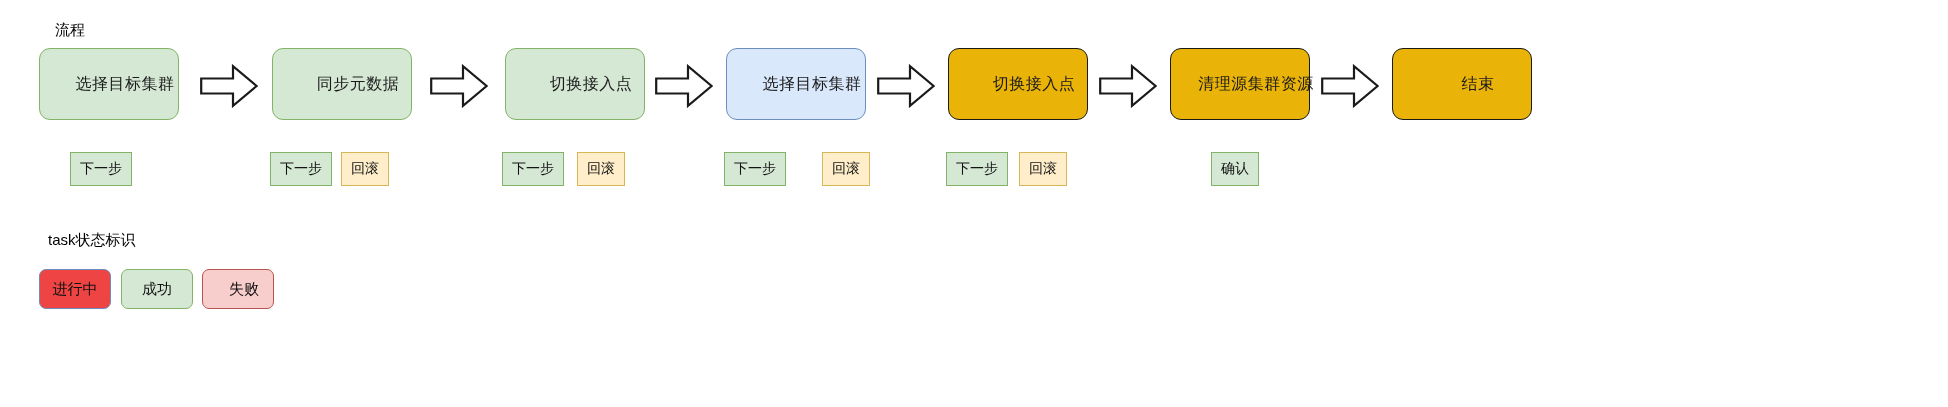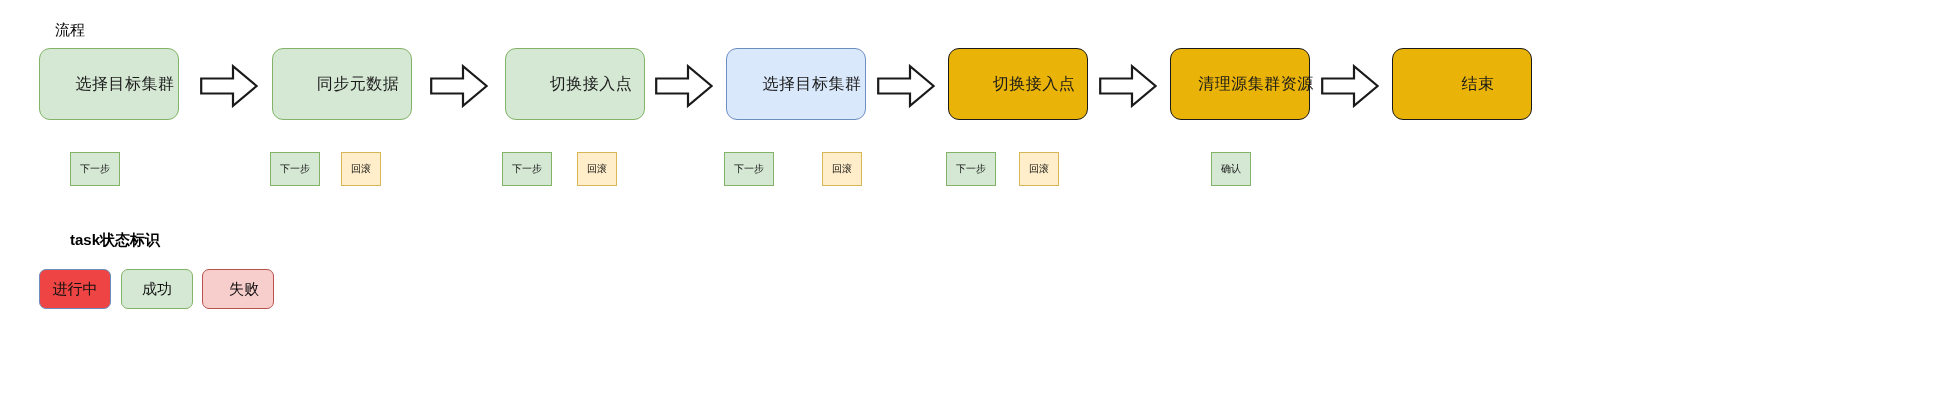--- a/index.html
+++ b/index.html
@@ -25,21 +25,21 @@
 
   
   .caption {
     position: absolute;
     font-size: 15px;
     line-height: 18px;
     color: #000;
     white-space: nowrap;
   }
   #flow-caption { left: 55px; top: 21px; }
-  #legend-caption { left: 70px; top: 231px; font-weight: bold; }
+  #legend-caption { left: 48px; top: 231px; }
 
   
   .flow-row {
     position: absolute;
     left: 0;
     top: 48px;
     height: 72px;
   }
   .node {
     position: absolute;
@@ -82,21 +82,21 @@
   .arrow svg { display: block; width: 58px; height: 44px; }
 
   
   .badge {
     position: absolute;
     height: 30px;
     box-sizing: border-box;
     display: flex;
     align-items: center;
     justify-content: center;
-    font-size: 10px;
+    font-size: 14px;
     padding: 16px 9px;
     white-space: nowrap;
   }
   .badge.next {
     background: #d5e8d4;
     border: 1.4px solid #82b366;
     color: #121212;
   }
   .badge.rollback {
     background: #ffeec9;

